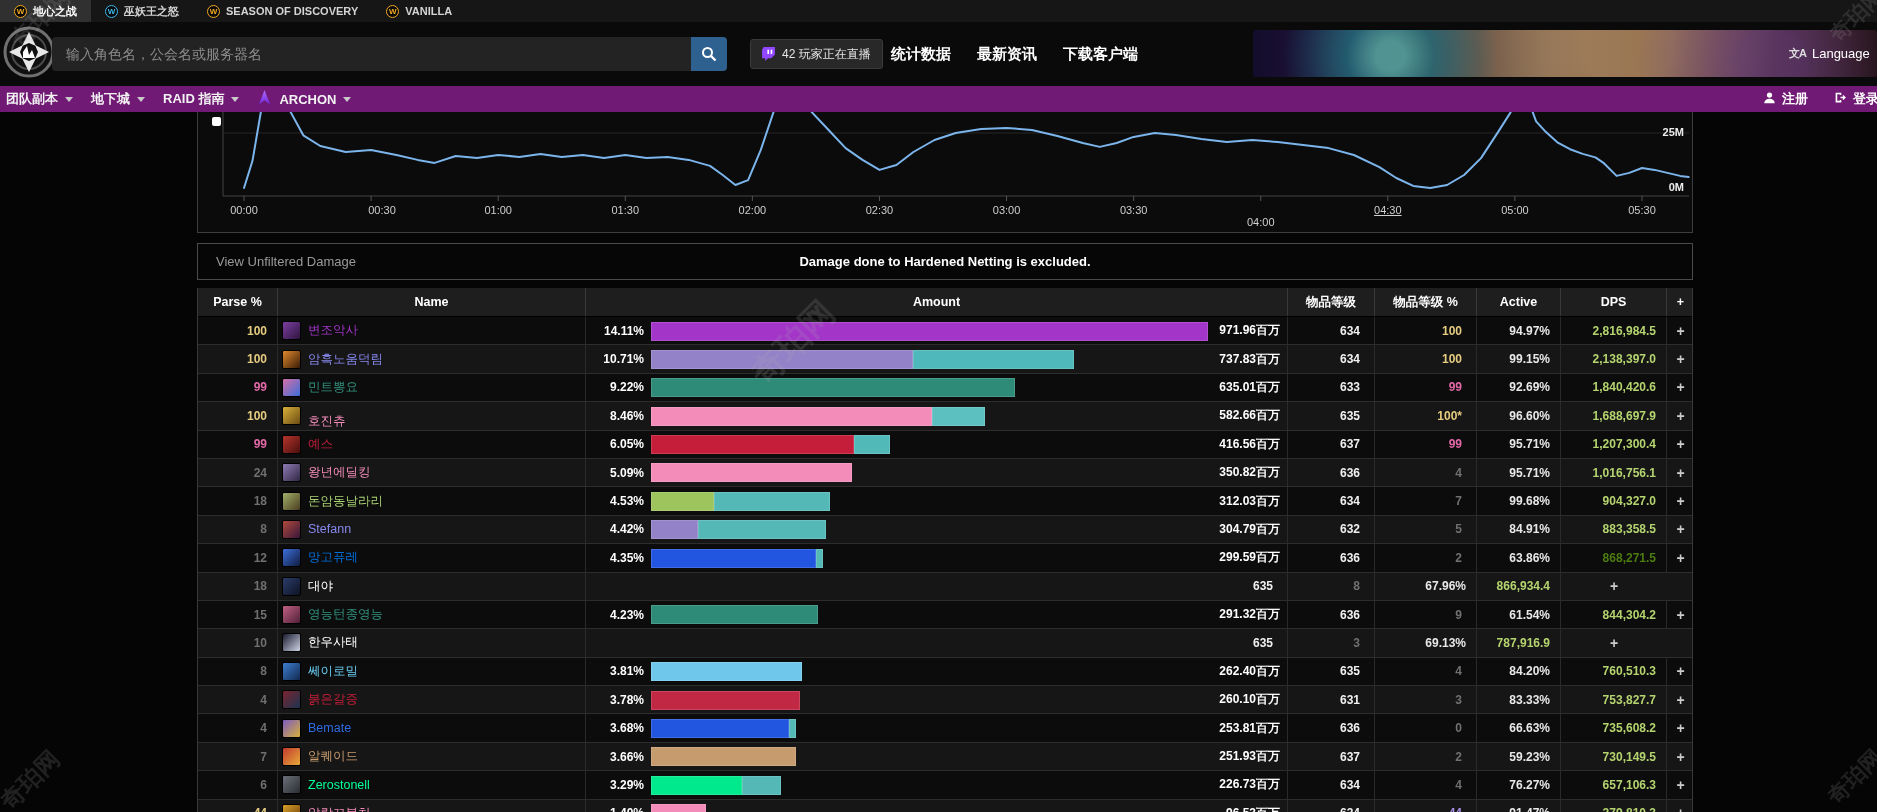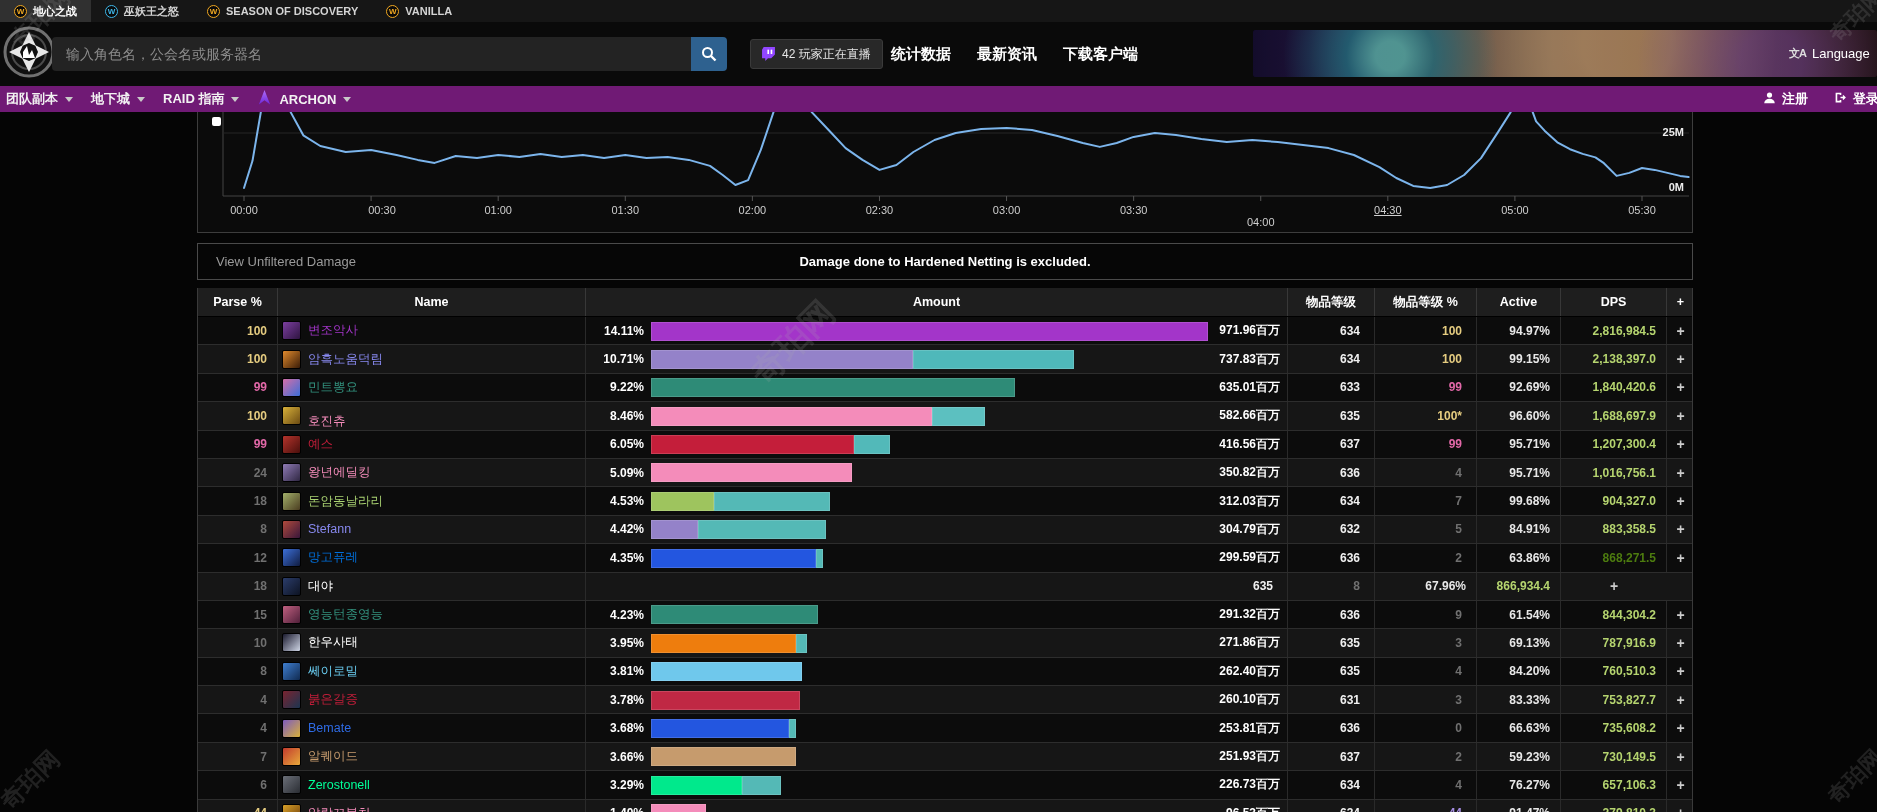--- a/index.html
+++ b/index.html
@@ -453,28 +453,20 @@
           <div class="td activec">61.54%</div>
           <div class="td dpsc" style="color: rgb(181, 212, 111);">844,304.2</div>
           <div class="td plusc">+</div>
         </div>
         <div class="trow even">
           <div class="td parse" style="color: rgb(112, 112, 112);">10</div>
           <div class="td namec">
             <span class="classicon" style="background: linear-gradient(135deg, rgb(26, 26, 46), rgb(207, 214, 230));"></span>
             <span class="pname" style="color: rgb(255, 255, 255);">한우사태</span>
           </div>
-          <div class="td amountc">
-            <span class="pcttext">3.95%</span>
-            <div class="bar">
-              <span class="seg" style="background: rgb(238, 125, 13); width: 145.1px;"></span>
-              <span class="seg" style="background: rgb(84, 185, 182); width: 10.9px;"></span>
-            </div>
-            <span class="amttext">271.86百万</span>
-          </div>
           <div class="td r">635</div>
           <div class="td r" style="color: rgb(112, 112, 112);">3</div>
           <div class="td activec">69.13%</div>
           <div class="td dpsc" style="color: rgb(181, 212, 111);">787,916.9</div>
           <div class="td plusc">+</div>
         </div>
         <div class="trow odd">
           <div class="td parse" style="color: rgb(112, 112, 112);">8</div>
           <div class="td namec">
             <span class="classicon" style="background: linear-gradient(135deg, rgb(63, 127, 208), rgb(16, 42, 80));"></span>

